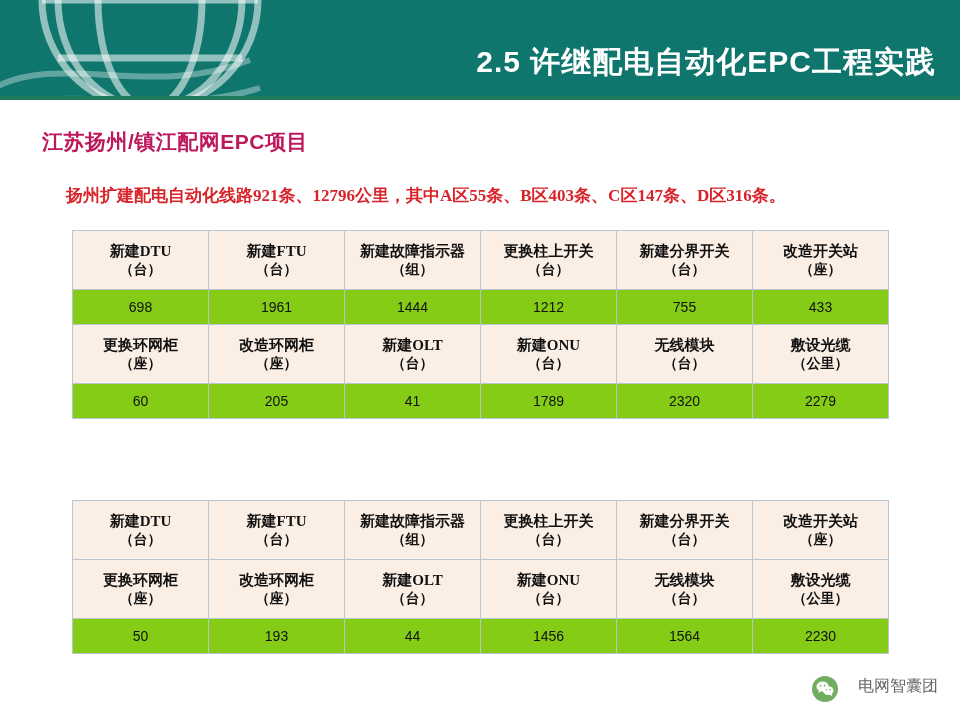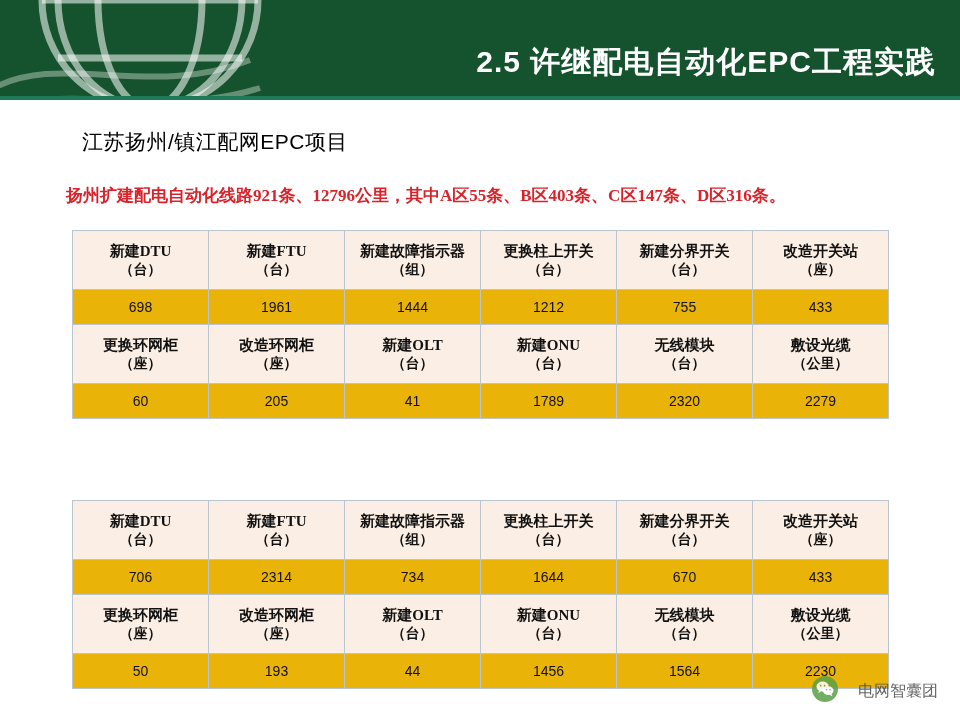--- a/index.html
+++ b/index.html
@@ -15,21 +15,21 @@
     position: relative;
   }
 
   
   .header {
     position: absolute;
     top: 0;
     left: 0;
     width: 960px;
     height: 96px;
-    background: #14532d;
+    background: #0f766e;
     overflow: hidden;
   }
   .header .globe {
     position: absolute;
     left: 0;
     top: -60px;
     width: 330px;
     height: 190px;
   }
   .header-title {
@@ -58,24 +58,23 @@
     left: 0;
     width: 960px;
     height: 620px;
   }
 
   .section-title {
     position: absolute;
     left: 42px;
     top: 28px;
     font-size: 21px;
-    font-weight: normal;
-    color: #000000;
+    font-weight: bold;
+    color: #be185d;
     letter-spacing: 0.5px;
-    margin-left: 40px;
   }
 
   .red-line {
     position: absolute;
     font-size: 17px;
     font-weight: bold;
     color: #d8232a;
     font-family: "Liberation Serif", serif;
     white-space: nowrap;
     text-align: center;
@@ -100,36 +99,36 @@
     color: #111111;
     padding: 0;
   }
   table.datatable td.head {
     background: #fbeee4;
     height: 58px;
     font-weight: bold;
     line-height: 1.25;
   }
   table.datatable td.val {
-    background: #eab308;
+    background: #84cc16;
     height: 34px;
     font-weight: normal;
     font-family: "Liberation Sans", sans-serif;
     font-size: 14px;
     text-align: center;
   }
   .cell-unit { display: block; font-size: 14px; }
 
   
   .watermark {
     position: absolute;
     right: 22px;
     bottom: 18px;
     display: flex;
-    align-items: flex-end;
+    align-items: flex-start;
     gap: 20px;
     opacity: 0.85;
   }
   .wechat-badge {
     width: 26px;
     height: 26px;
     border-radius: 50%;
     background: #5aa046;
     display: flex;
     align-items: center;
@@ -228,28 +227,20 @@
     <tbody>
       <tr>
         <td class="head"><span>新建DTU</span><span class="cell-unit">（台）</span></td>
         <td class="head"><span>新建FTU</span><span class="cell-unit">（台）</span></td>
         <td class="head"><span>新建故障指示器</span><span class="cell-unit">（组）</span></td>
         <td class="head"><span>更换柱上开关</span><span class="cell-unit">（台）</span></td>
         <td class="head"><span>新建分界开关</span><span class="cell-unit">（台）</span></td>
         <td class="head"><span>改造开关站</span><span class="cell-unit">（座）</span></td>
       </tr>
       <tr>
-        <td class="val">706</td>
-        <td class="val">2314</td>
-        <td class="val">734</td>
-        <td class="val">1644</td>
-        <td class="val">670</td>
-        <td class="val">433</td>
-      </tr>
-      <tr>
         <td class="head"><span>更换环网柜</span><span class="cell-unit">（座）</span></td>
         <td class="head"><span>改造环网柜</span><span class="cell-unit">（座）</span></td>
         <td class="head"><span>新建OLT</span><span class="cell-unit">（台）</span></td>
         <td class="head"><span>新建ONU</span><span class="cell-unit">（台）</span></td>
         <td class="head"><span>无线模块</span><span class="cell-unit">（台）</span></td>
         <td class="head"><span>敷设光缆</span><span class="cell-unit">（公里）</span></td>
       </tr>
       <tr>
         <td class="val">50</td>
         <td class="val">193</td>

